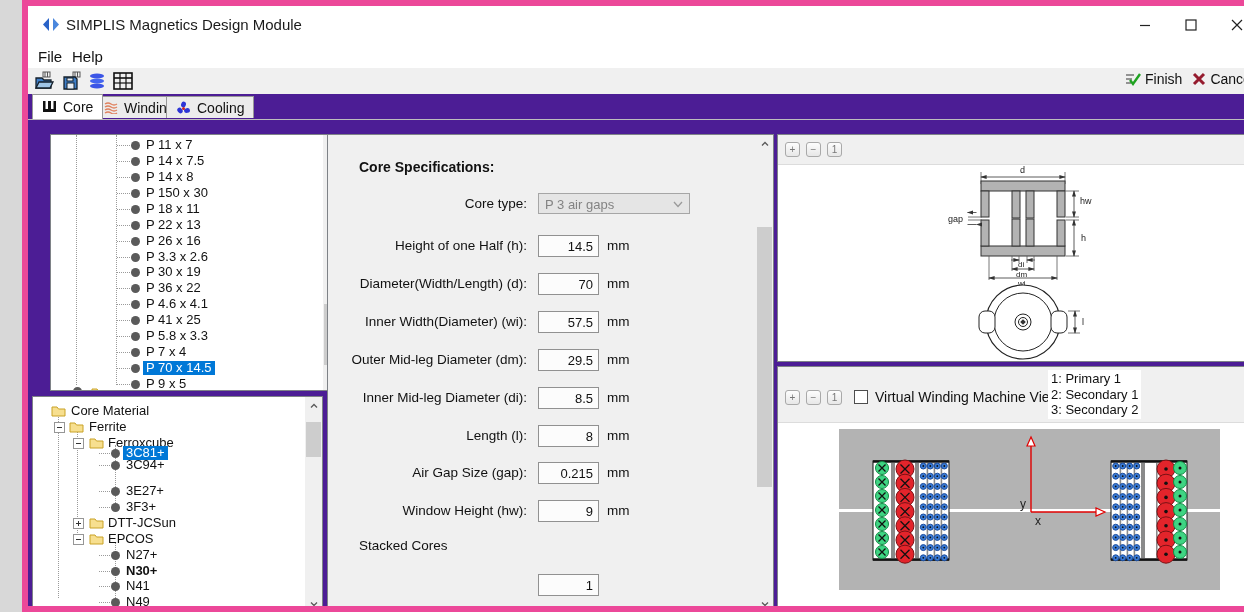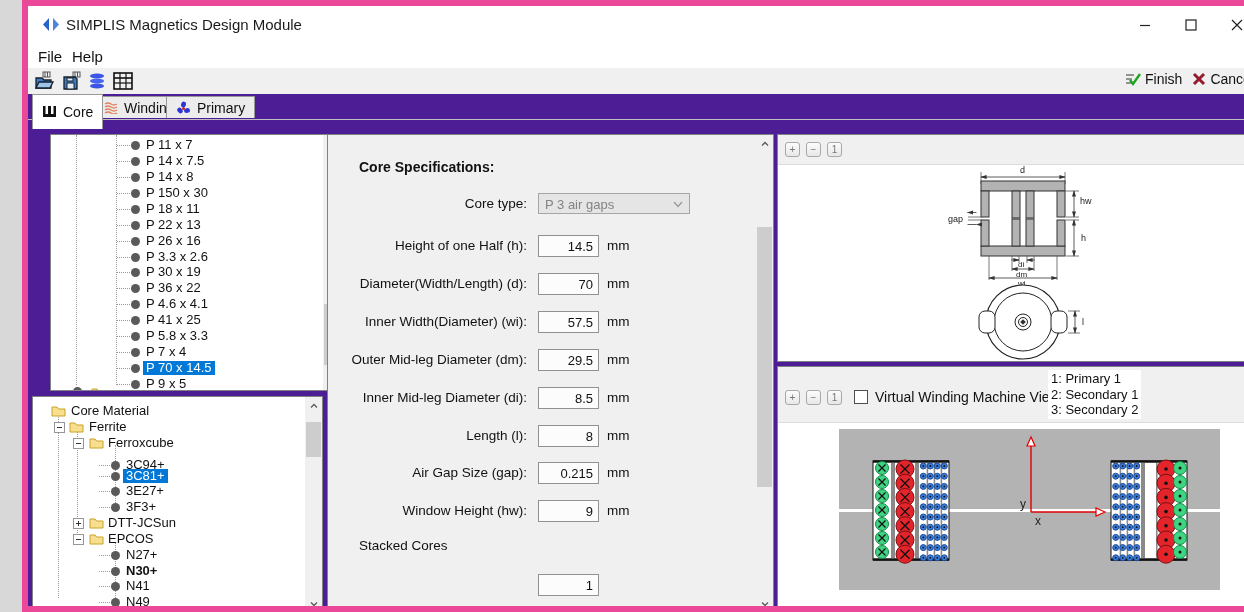--- a/index.html
+++ b/index.html
@@ -14,21 +14,21 @@
   .menu-item{position:absolute;top:2px;font-size:15px;color:#111;padding:2px 6px;}
   
   .toolbar{position:absolute;left:0;top:62px;width:100%;height:26px;background:#f0f0f0;}
   .tb-icon{position:absolute;top:3px;width:22px;height:20px;}
   .tb-right{position:absolute;right:6px;top:3px;display:flex;align-items:center;gap:10px;}
   .tb-btn{display:flex;align-items:center;gap:4px;font-size:14px;color:#111;}
   
   .tabbar{position:absolute;left:0;top:88px;width:100%;height:25px;}
   .tab{position:absolute;display:flex;align-items:center;gap:6px;font-size:14px;color:#111;
        border:1px solid #989898;border-bottom:none;background:#ececec;padding:0 9px;height:22px;top:2px;box-sizing:border-box;}
-  .tab.active{background:#ffffff;height:35px;top:0;z-index:2;}
+  .tab.active{background:#ffffff;height:25px;top:0;z-index:2;}
   .content-sep{position:absolute;left:0;top:113px;width:100%;height:1px;background:#bdbdbd;}
   
   .panel{position:absolute;border:1px solid #7e8287;background:#fff;box-sizing:border-box;overflow:hidden;}
   #tree1{left:22px;top:128px;width:291px;height:257px;}
   #tree2{left:4px;top:390px;width:291px;height:217px;}
   #center{left:299px;top:128px;width:447px;height:479px;background:#f0f0f0;}
   #rtop{left:749px;top:128px;width:491px;height:228px;background:#fff;}
   #rbot{left:749px;top:360px;width:491px;height:247px;background:#fff;}
   
   .trow{position:absolute;left:0;width:100%;height:16px;font-size:13px;color:#111;}
@@ -162,21 +162,21 @@
       </svg>
       <span>Winding</span>
     </div>
     <div class="tab" style="left:138px;">
       <svg width="15" height="14" viewBox="0 0 15 14">
         <ellipse cx="7.5" cy="3.5" rx="2.4" ry="3" fill="#2d35d6" transform="rotate(18 7.5 3.5)"></ellipse>
         <ellipse cx="4" cy="9.5" rx="2.4" ry="3" fill="#2d35d6" transform="rotate(138 4 9.5)"></ellipse>
         <ellipse cx="11" cy="9.5" rx="2.4" ry="3" fill="#2d35d6" transform="rotate(258 11 9.5)"></ellipse>
         <circle cx="7.5" cy="7.5" r="1.5" fill="#cc2222"></circle>
       </svg>
-      <span>Primary</span>
+      <span>Cooling</span>
     </div>
   </div>
   <div class="content-sep"></div>
 
   <div class="panel" id="tree1">
     <div class="vdot" style="left:25px;top:0;height:250px;"></div>
     <div class="vdot" style="left:65px;top:0;height:250px;"></div>
     <div id="tree1-rows">
         <div class="trow" style="top: 2px;">
           <span class="stub" style="left:66px;width:13px;"></span>
@@ -298,21 +298,21 @@
           </svg>
           <span class="lbl" style="left:53px;">Ferrite</span>
         </div>
         <div class="trow" style="top: 37.9px;">
           <span class="expander" style="left:40px;"></span>
           <svg class="folder" style="left:56px;" viewBox="0 0 15 13">
             <path d="M1,3 L6,3 L7.5,5 L14,5 L14,12 L1,12 Z" fill="#f7df8f" stroke="#c9a227"></path>
           </svg>
           <span class="lbl" style="left:72px;">Ferroxcube</span>
         </div>
-        <div class="trow" style="top: 71px;">
+        <div class="trow" style="top: 48px;">
           <span class="stub" style="left:66px;width:11px;"></span>
           <span class="bullet" style="left:78px;"></span>
           <span class="lbl sel" style="left:90px;">3C81+</span>
         </div>
         <div class="trow" style="top: 60px;">
           <span class="stub" style="left:66px;width:11px;"></span>
           <span class="bullet" style="left:78px;"></span>
           <span class="lbl" style="left:90px;">3C94+</span>
         </div>
         <div class="trow" style="top: 85.75px;">

